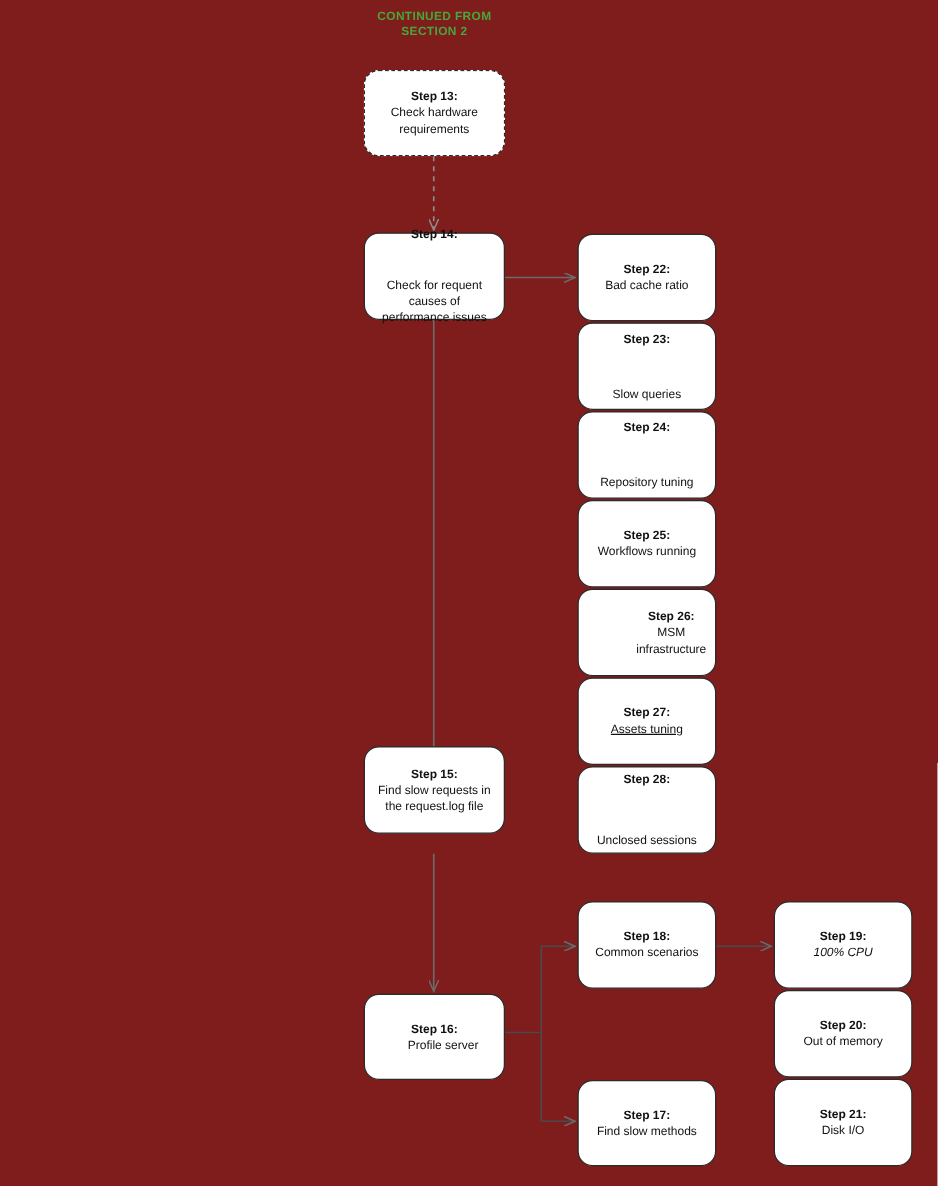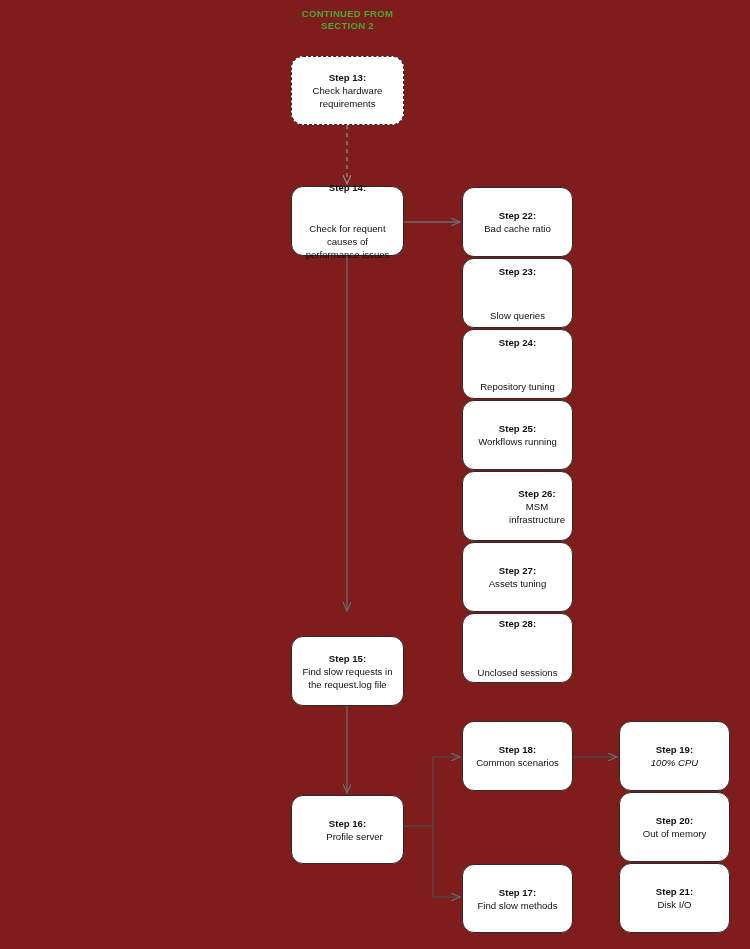--- a/index.html
+++ b/index.html
@@ -111,21 +111,21 @@
 requirements</div>
   </div>
 
   <div class="node" style="left:291px; top:186px; width:113px; height:70px;gap:28px;">
     <div class="step-title">Step 14:</div>
     <div class="step-desc" style="white-space:pre-line;">Check for requent
 causes of
 performance issues</div>
   </div>
 
-  <div class="node" style="left:291px; top:636px; width:113px; height:70px;align-items:center;">
+  <div class="node" style="left:291px; top:597px; width:113px; height:70px;align-items:center;">
     <div class="step-title">Step 15:</div>
     <div class="step-desc" style="white-space:pre-line;">Find slow requests in
 the request.log file</div>
   </div>
 
   <div class="node" style="left:291px; top:795px; width:113px; height:69px;">
     <div class="step-title">Step 16:</div>
     <div class="step-desc" style="white-space:pre-line;margin-left:14px;">Profile server</div>
   </div>
 
@@ -174,21 +174,21 @@
     <div class="step-desc" style="white-space:pre-line;">Workflows running</div>
   </div>
 
   <div class="node" style="left:462px; top:471px; width:111px; height:70px;padding-left:46px;">
     <div class="step-title">Step 26:</div>
     <div class="step-desc" style="white-space:pre-line;">MSM infrastructure</div>
   </div>
 
   <div class="node" style="left:462px; top:542px; width:111px; height:70px;">
     <div class="step-title">Step 27:</div>
-    <div class="step-desc" style="white-space:pre-line;">Assets tuning</div>
+    <div class="step-desc" style="white-space:pre-line;text-decoration:underline;">Assets tuning</div>
   </div>
 
   <div class="node" style="left:462px; top:613px; width:111px; height:70px;">
     <div class="step-title">Step 28:</div>
     <div class="step-desc" style="white-space:pre-line;margin-top:36px;">Unclosed sessions</div>
   </div>
 
 </div>
 
 </body></html>

